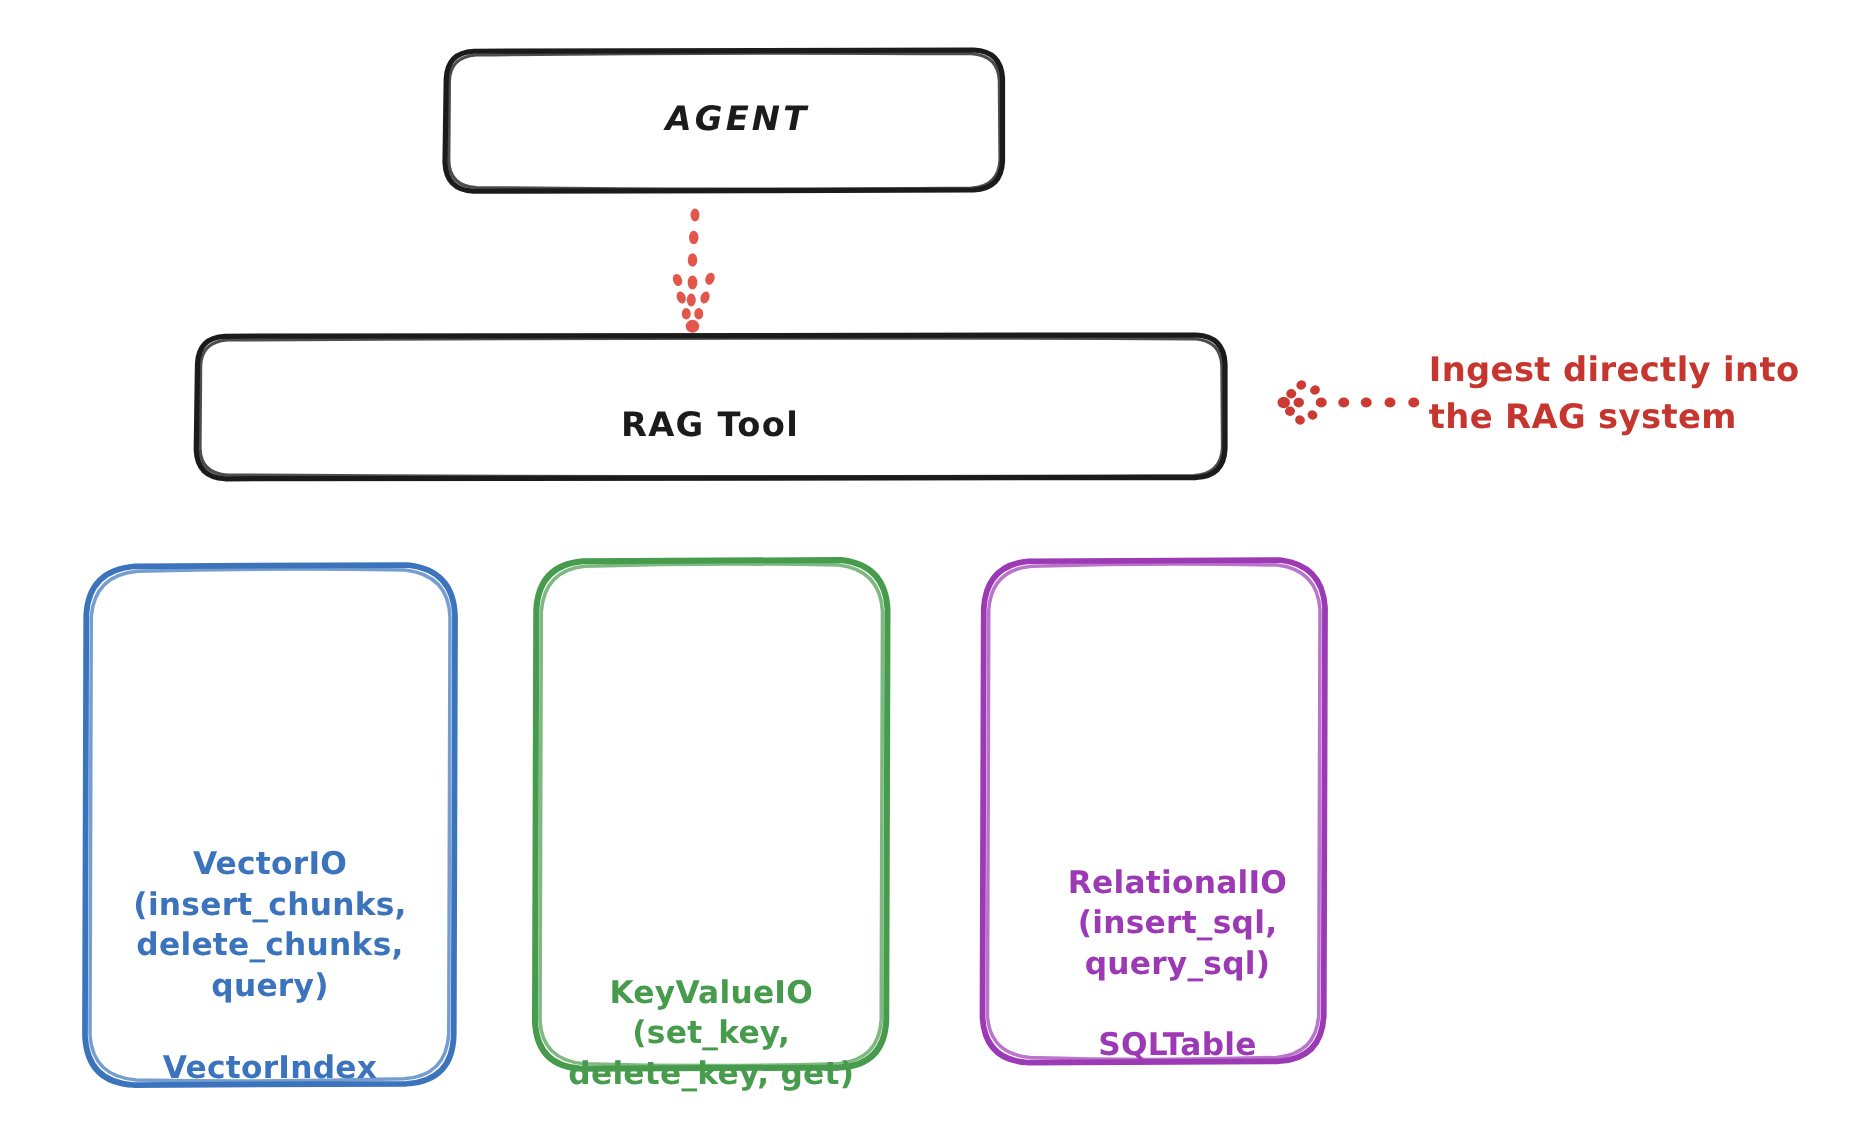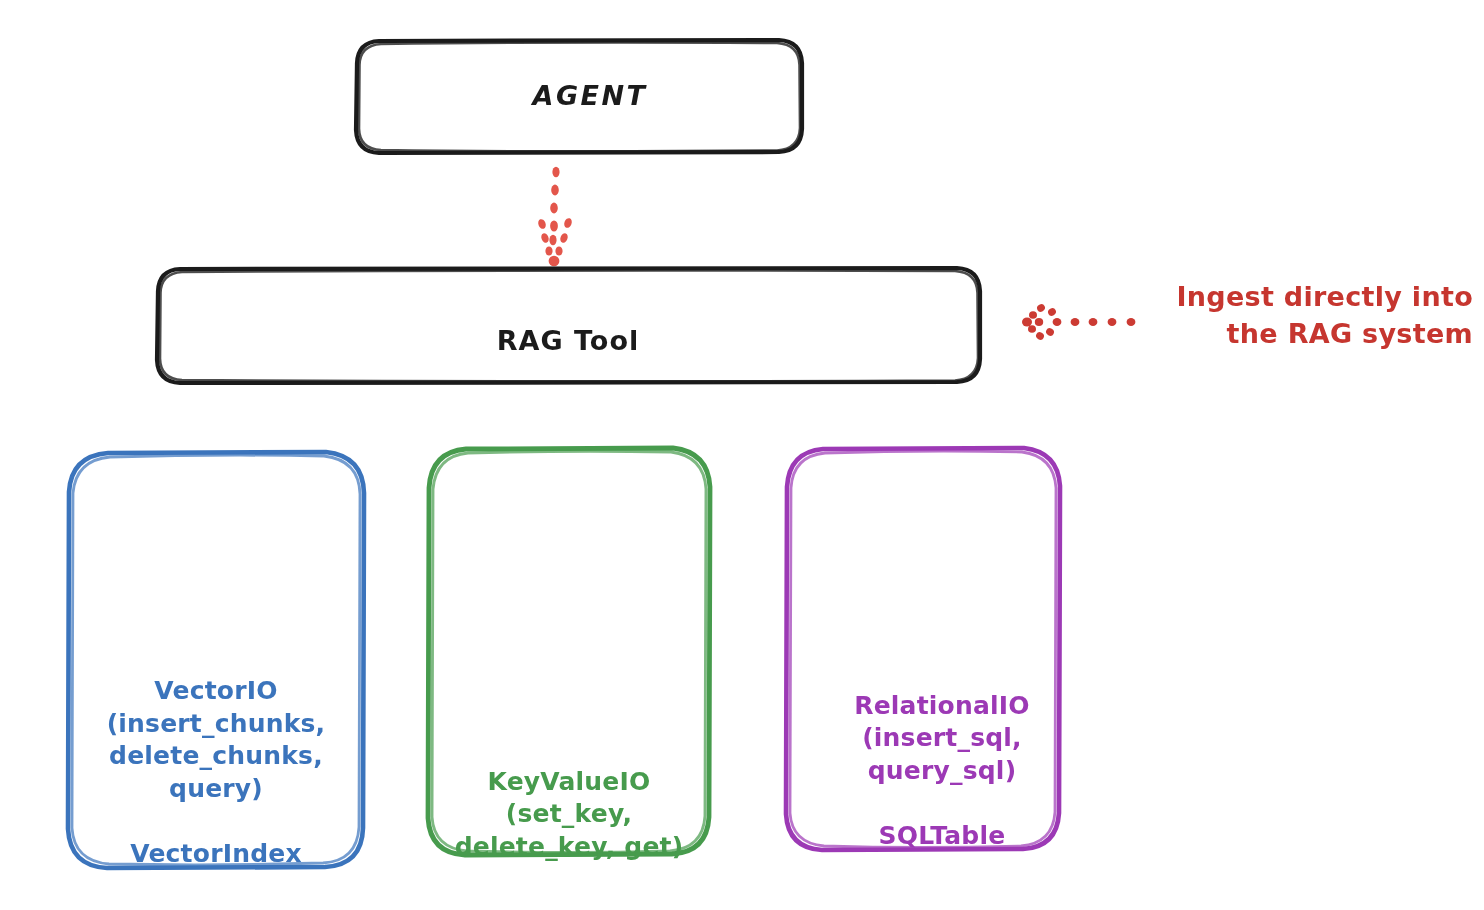--- a/index.html
+++ b/index.html
@@ -97,21 +97,21 @@
   }
   .card-index {
     font-family: "DejaVu Sans", sans-serif;
     font-weight: 600;
     font-size: 25px;
     letter-spacing: 0.2px;
     margin-top: 34px;
   }
 
   #card-vectorio  { left: 68px;  top: 452px; width: 296px; height: 416px; }
-  #card-keyvalueio{ left: 428px; top: 456px; width: 282px; height: 407px; }
+  #card-keyvalueio{ left: 428px; top: 468px; width: 282px; height: 407px; }
   #card-relationalio { left: 805px; top: 448px; width: 274px; height: 402px; }
 
   #card-vectorio .card-title,
   #card-vectorio .card-index    { color: #3b74bc; }
   #card-keyvalueio .card-title,
   #card-keyvalueio .card-index  { color: #479b4d; }
   #card-relationalio .card-title,
   #card-relationalio .card-index{ color: #9c39b5; }
 
   #card-vectorio .card-body     { margin-top: -12px; }
@@ -123,21 +123,20 @@
     position: absolute;
     left: 1143px;
     top: 278px;
     width: 330px;
     color: #c6362f;
     font-family: "DejaVu Sans", sans-serif;
     font-weight: 600;
     font-size: 27px;
     line-height: 1.38;
     letter-spacing: 0.3px;
-    text-align: right;
     white-space: pre-line;
   }
 </style>
 </head>
 <body>
 
 <div id="canvas">
 
   <svg id="sketch-layer" viewBox="0 0 1484 910" xmlns="http://www.w3.org/2000/svg">
 

